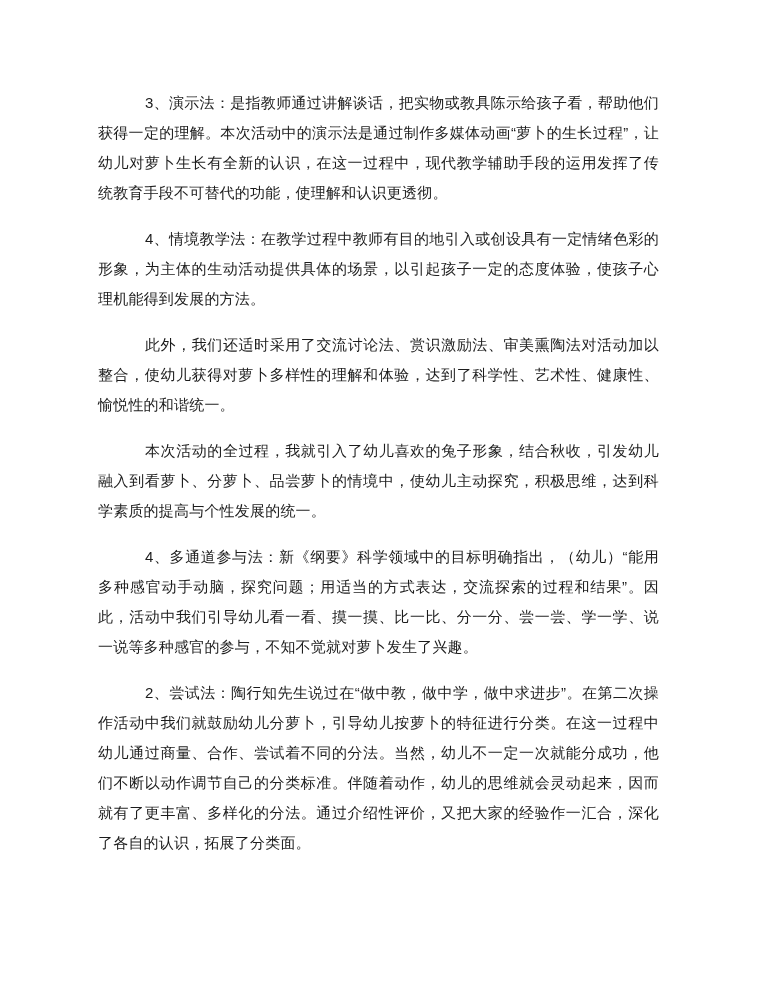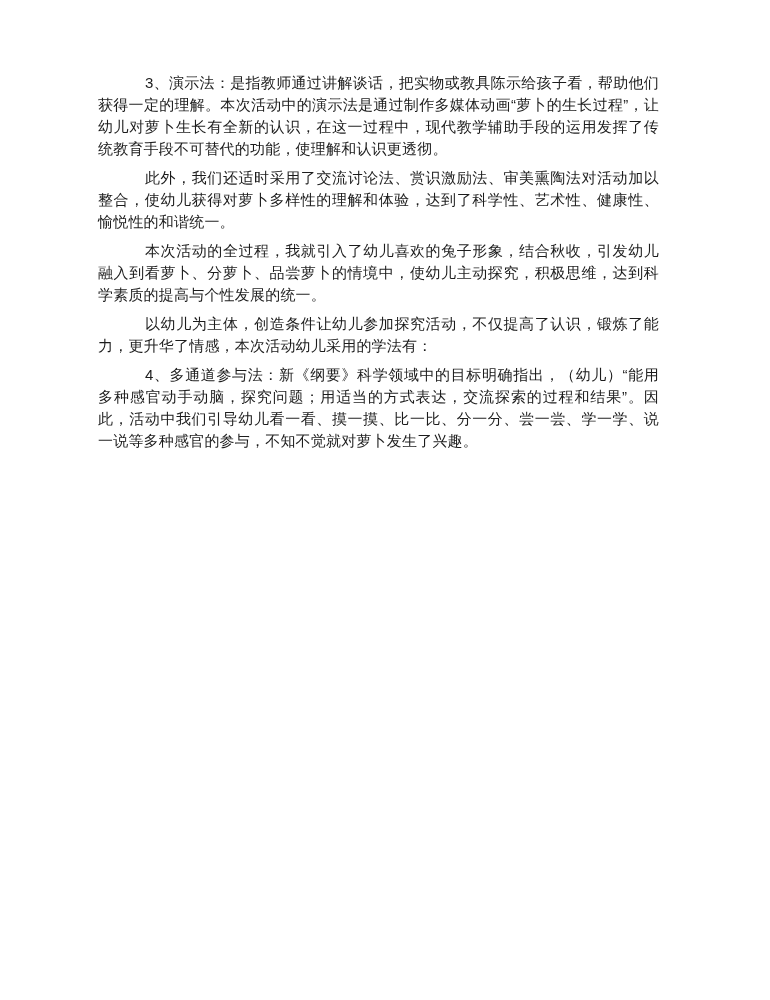--- a/index.html
+++ b/index.html
@@ -15,35 +15,36 @@
     overflow: hidden;
     font-family: "Liberation Sans", "DejaVu Sans", sans-serif;
   }
   .content {
     position: absolute;
     left: 98px;
     top: 72px;
     width: 561px;
   }
   .content p {
-    margin: 0 0 7px 0;
+    margin: 16px 0 7px 0;
     font-size: 15px;
-    line-height: 22px;
+    line-height: 30px;
     color: #1c1c1c;
     text-align: justify;
     text-justify: inter-ideograph;
     text-indent: 47px;
     letter-spacing: 0.2px;
     word-break: break-all;
   }
 </style>
 </head>
 <body>
 
 <div class="page">
   <div class="content">
     <p>3、演示法：是指教师通过讲解谈话，把实物或教具陈示给孩子看，帮助他们获得一定的理解。本次活动中的演示法是通过制作多媒体动画“萝卜的生长过程”，让幼儿对萝卜生长有全新的认识，在这一过程中，现代教学辅助手段的运用发挥了传统教育手段不可替代的功能，使理解和认识更透彻。</p>
+    <p>4、情境教学法：在教学过程中教师有目的地引入或创设具有一定情绪色彩的形象，为主体的生动活动提供具体的场景，以引起孩子一定的态度体验，使孩子心理机能得到发展的方法。</p>
     <p>此外，我们还适时采用了交流讨论法、赏识激励法、审美熏陶法对活动加以整合，使幼儿获得对萝卜多样性的理解和体验，达到了科学性、艺术性、健康性、愉悦性的和谐统一。</p>
     <p>本次活动的全过程，我就引入了幼儿喜欢的兔子形象，结合秋收，引发幼儿融入到看萝卜、分萝卜、品尝萝卜的情境中，使幼儿主动探究，积极思维，达到科学素质的提高与个性发展的统一。</p>
-    <p>以幼儿为主体，创造条件让幼儿参加探究活动，不仅提高了认识，锻炼了能力，更升华了情感，本次活动幼儿采用的学法有：</p>
     <p>4、多通道参与法：新《纲要》科学领域中的目标明确指出，（幼儿）“能用多种感官动手动脑，探究问题；用适当的方式表达，交流探索的过程和结果”。因此，活动中我们引导幼儿看一看、摸一摸、比一比、分一分、尝一尝、学一学、说一说等多种感官的参与，不知不觉就对萝卜发生了兴趣。</p>
+    <p>2、尝试法：陶行知先生说过在“做中教，做中学，做中求进步”。在第二次操作活动中我们就鼓励幼儿分萝卜，引导幼儿按萝卜的特征进行分类。在这一过程中幼儿通过商量、合作、尝试着不同的分法。当然，幼儿不一定一次就能分成功，他们不断以动作调节自己的分类标准。伴随着动作，幼儿的思维就会灵动起来，因而就有了更丰富、多样化的分法。通过介绍性评价，又把大家的经验作一汇合，深化了各自的认识，拓展了分类面。</p>
   </div>
 </div>
 
 </body></html>

